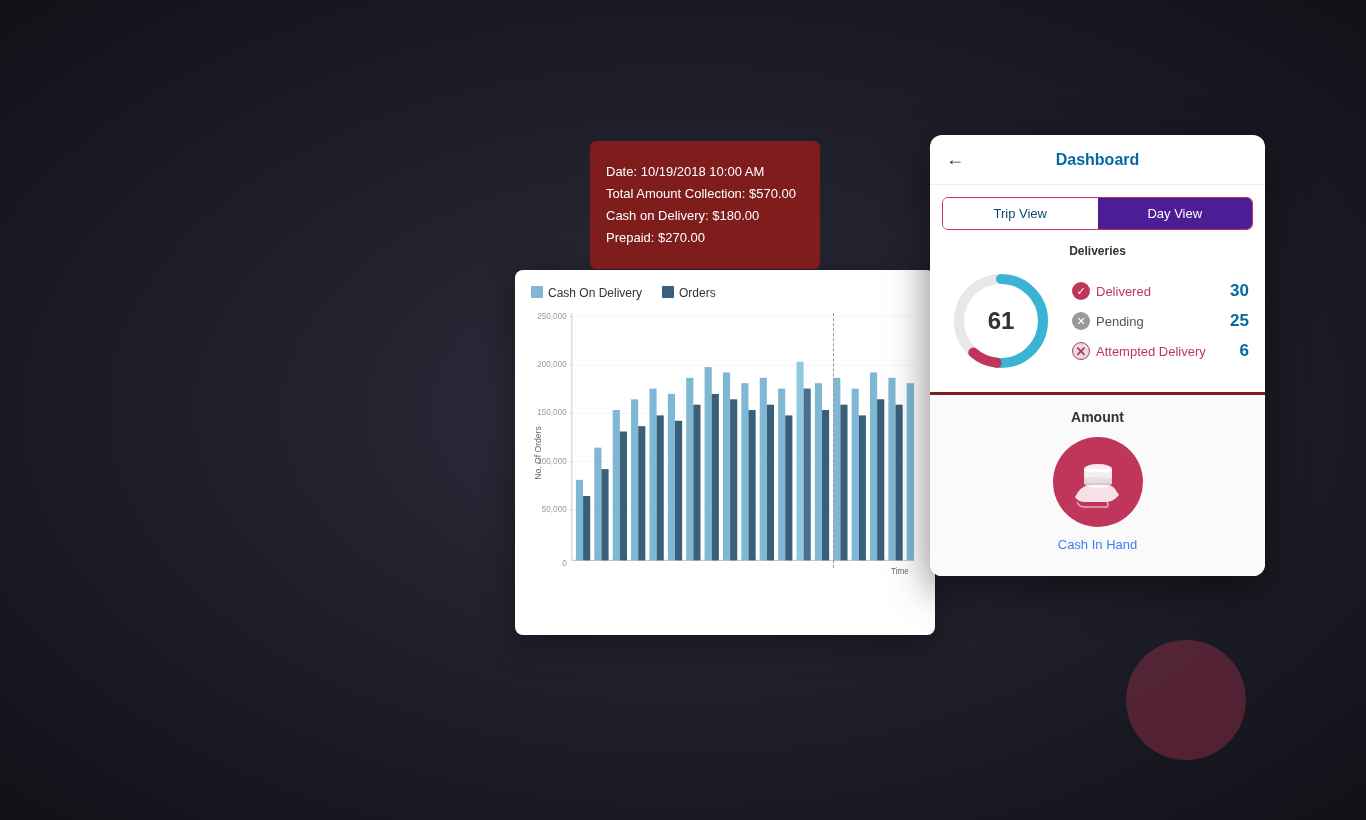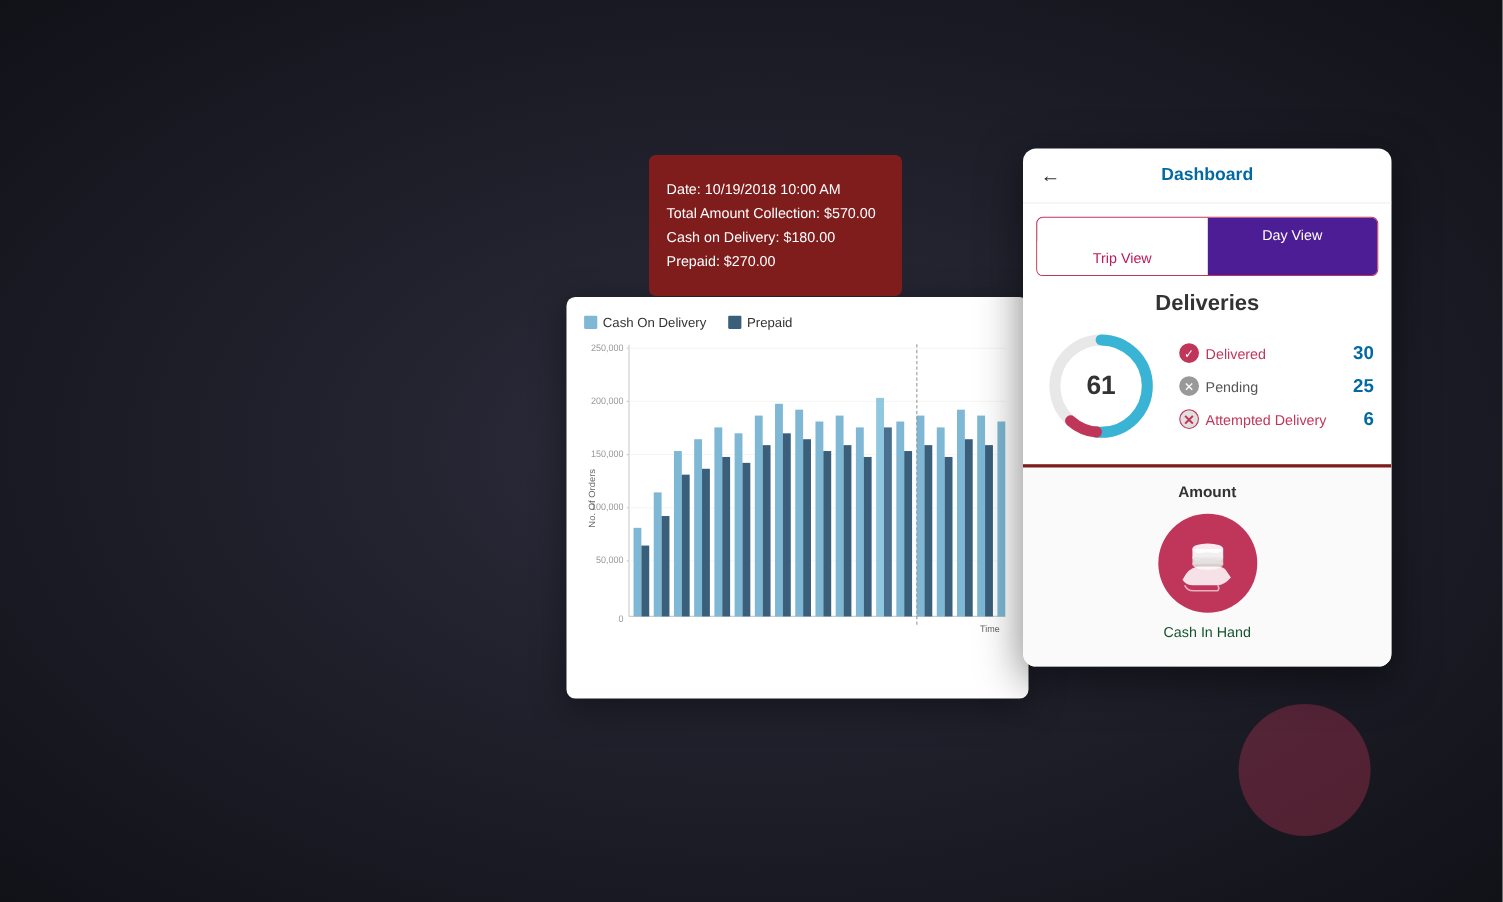--- a/index.html
+++ b/index.html
@@ -45,21 +45,21 @@
     .chart-legend {
       display: flex;
       gap: 20px;
       margin-bottom: 8px;
       font-size: 12px;
       color: #333;
     }
 
     .legend-item {
       display: flex;
-      align-items: center;
+      align-items: flex-start;
       gap: 5px;
     }
 
     .legend-box {
       width: 12px;
       height: 12px;
       border-radius: 1px;
     }
 
     .chart-area {
@@ -127,28 +127,27 @@
       cursor: pointer;
     }
 
     .tab-btn.active {
       background: #4c1d95;
       color: #fff;
     }
 
     .tab-btn.inactive {
       background: #fff;
-      color: #be185d;
-      margin-top: 21px;
+      color: #0c4a6e;
     }
 
     
     .section-title {
       text-align: center;
-      font-size: 20px;
+      font-size: 12px;
       font-weight: 600;
       color: #333;
       padding: 14px 0 8px;
     }
 
     .deliveries-section {
       padding: 0 16px 16px;
       display: flex;
       align-items: center;
       gap: 16px;
@@ -261,21 +260,21 @@
       border-radius: 50%;
       display: flex;
       align-items: center;
       justify-content: center;
       position: relative;
       overflow: hidden;
     }
 
     .cash-in-hand-label {
       font-size: 13px;
-      color: #14532d;
+      color: #3b82f6;
       margin-bottom: 4px;
     }
 
     .cash-amount {
       font-size: 22px;
       font-weight: 700;
       color: #333;
     }
 
     
@@ -312,21 +311,21 @@
 </div>
 
 <div class="chart-card">
   <div class="chart-legend">
     <div class="legend-item">
       <div class="legend-box" style="background:#7eb8d4;"></div>
       <span>Cash On Delivery</span>
     </div>
     <div class="legend-item">
       <div class="legend-box" style="background:#3a5f7a;"></div>
-      <span>Prepaid</span>
+      <span>Orders</span>
     </div>
   </div>
   <div class="chart-area">
     <div class="dashed-line"></div>
     <svg class="chart-svg" viewBox="0 0 380 270" preserveAspectRatio="none">
 
       <line x1="40" y1="5" x2="40" y2="235" stroke="#ccc" stroke-width="1"></line>
 
       <line x1="40" y1="235" x2="375" y2="235" stroke="#ccc" stroke-width="1"></line>
 

